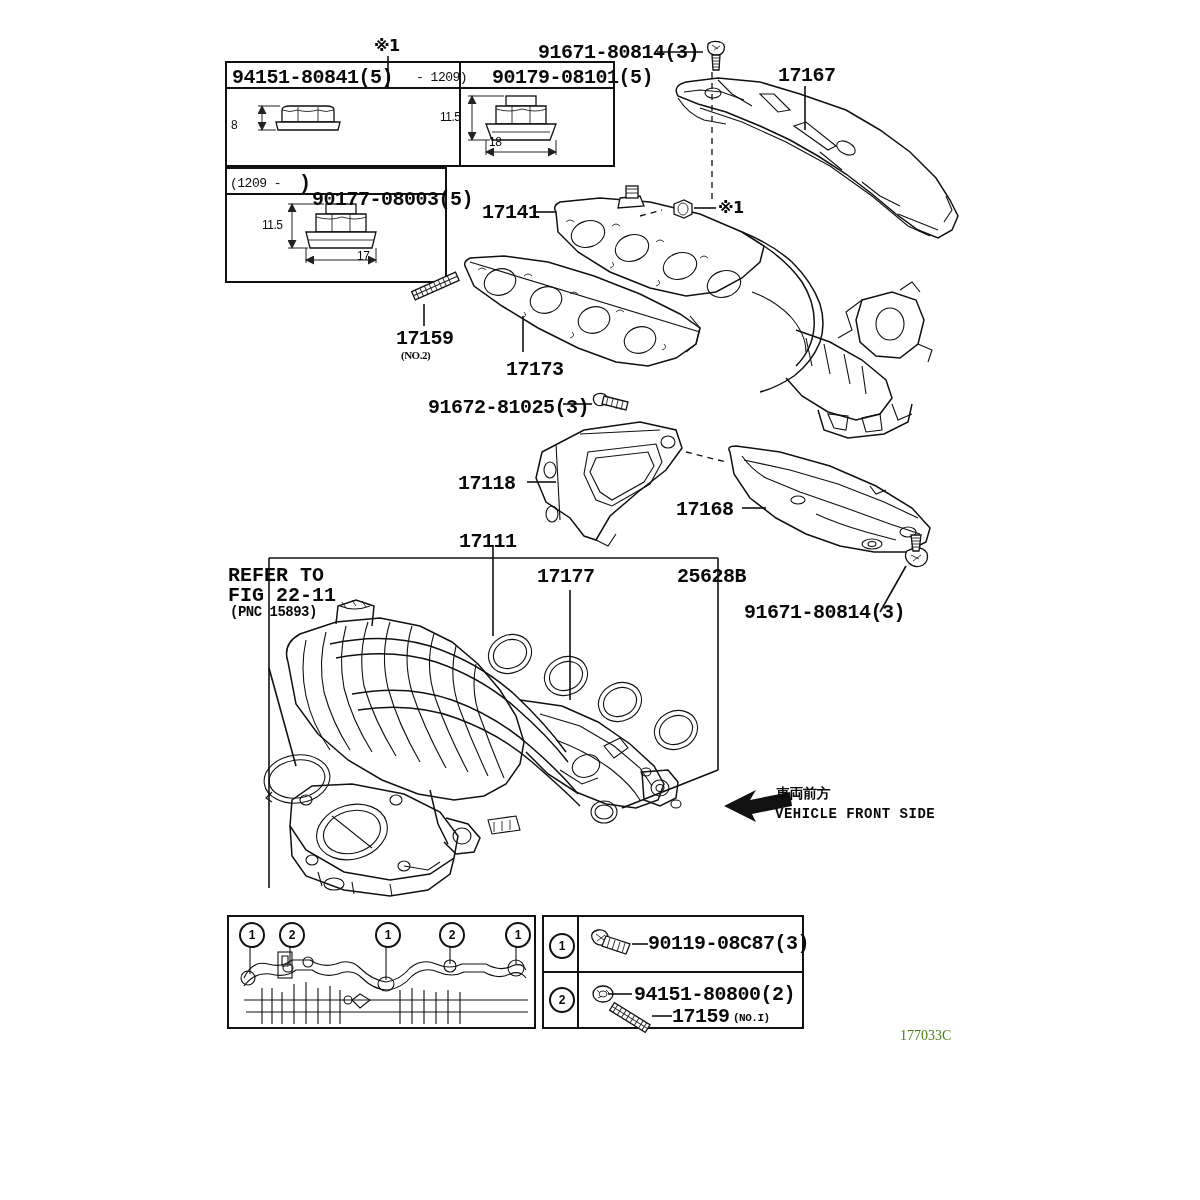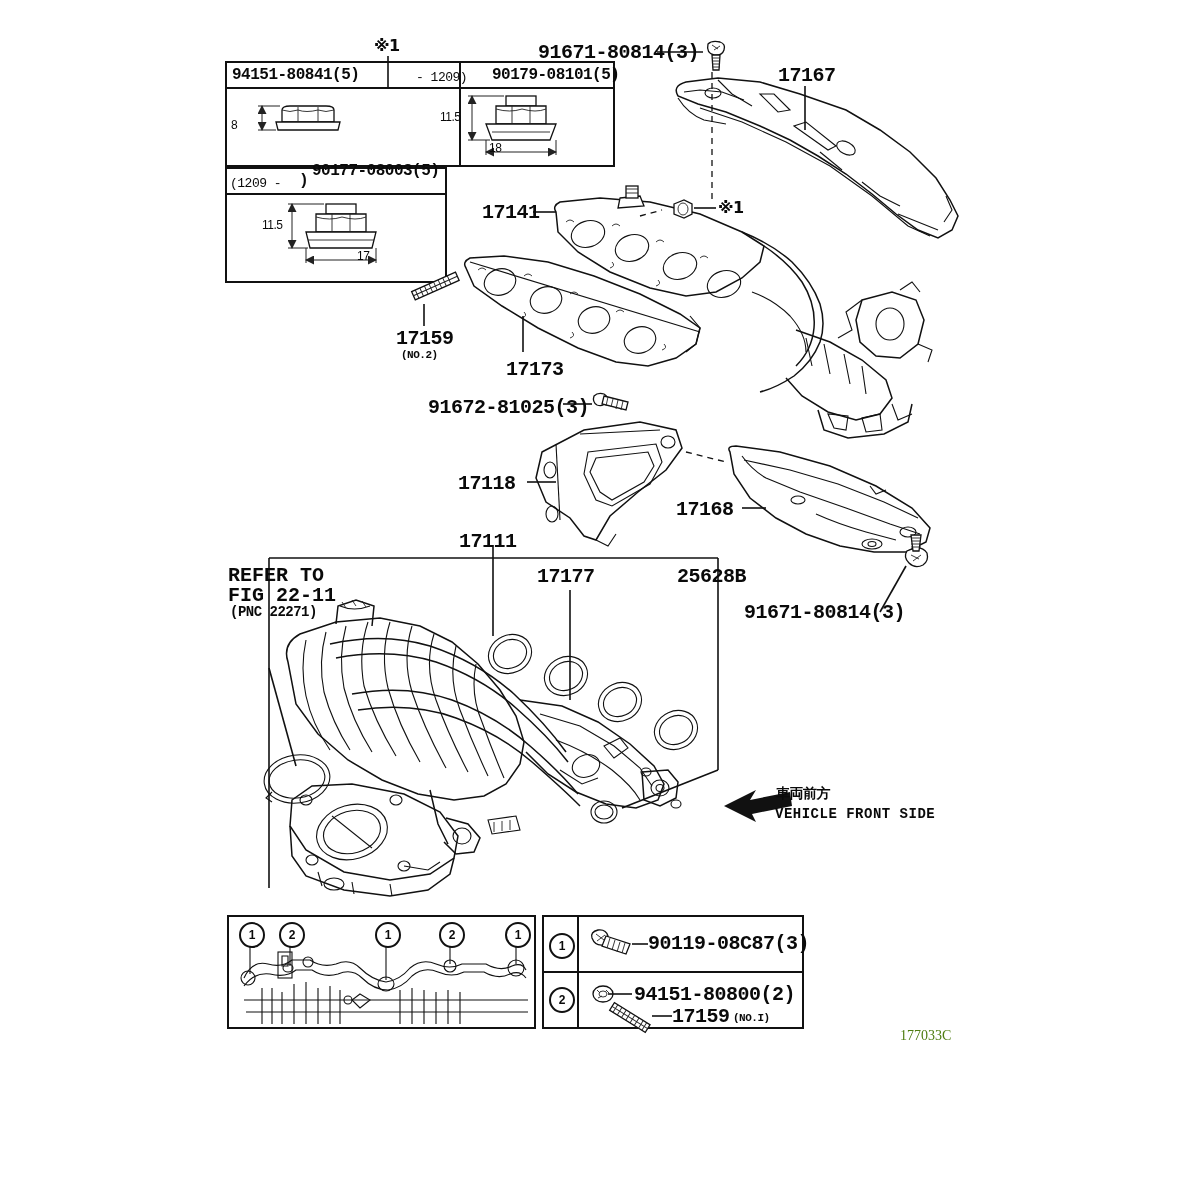--- a/index.html
+++ b/index.html
@@ -5,21 +5,21 @@
 <style>
   html,body{margin:0;padding:0;}
   body{
     width:1200px;height:1200px;background:#ffffff;
     font-family:"Liberation Mono", "DejaVu Sans Mono", monospace;
     color:#0a0a0a;overflow:hidden;position:relative;
   }
   #sheet{position:absolute;left:0;top:0;width:1200px;height:1200px;}
   .lbl{position:absolute;white-space:nowrap;font-weight:bold;letter-spacing:-0.5px;}
   .big{font-size:20px;}
-  .mid{font-size:16px;}
+  .mid{font-size:20px;}
   .sml{font-size:13px;font-weight:bold;}
   .tiny{font-size:11px;font-weight:normal;}
   .dim{font-size:12px;font-weight:normal;font-family:"Liberation Sans",sans-serif;}
   svg{position:absolute;left:0;top:0;}
   
   #footer{position:absolute;left:0;top:1080px;width:1200px;height:120px;background:#fff;}
   .vfs{font-family:Liberation Mono, monospace;}
   .jp{font-family:"DejaVu Sans",sans-serif;font-size:14px;font-weight:bold;}
   .code{position:absolute;font-family:"Liberation Serif",serif;font-size:14px;color:#4d7c0f;}
   .cir{
@@ -428,51 +428,51 @@
   <line class="ldr" x1="652" y1="1016" x2="672" y2="1016"></line>
 </svg>
 
 <div class="lbl mid" style="left:232px;top:66px;">94151-80841(5)</div>
 
 <div class="lbl sml" style="left:416px;top:70px;font-weight:normal;">- 1209)</div>
 <div class="lbl mid" style="left:466px;top:66px;margin-left:26px;">90179-08101(5)</div>
 
 <div class="lbl sml" style="left:230px;top:176px;font-weight:normal;">(1209 -</div>
 <div class="lbl mid" style="left:299px;top:172px;">)</div>
-<div class="lbl mid" style="left:312px;top:162px;">90177-08003(5)</div>
+<div class="lbl mid" style="left:312px;top:188px;">90177-08003(5)</div>
 
 <div class="lbl dim" style="left:231px;top:118px;">8</div>
 <div class="lbl dim" style="left:440px;top:110px;">11.5</div>
-<div class="lbl dim" style="left:489px;top:141px;">18</div>
+<div class="lbl dim" style="left:489px;top:135px;">18</div>
 <div class="lbl dim" style="left:262px;top:218px;">11.5</div>
 <div class="lbl dim" style="left:345px;top:249px;margin-left:12px;">17</div>
 
 <div class="lbl" style="left:374px;top:36px;font-size:16px;font-family:'DejaVu Sans',sans-serif;">※1</div>
 <div class="lbl" style="left:718px;top:198px;font-size:16px;font-family:'DejaVu Sans',sans-serif;">※1</div>
 
 <div class="lbl big" style="left:538px;top:41px;">91671-80814(3)</div>
 <div class="lbl big" style="left:778px;top:64px;">17167</div>
 <div class="lbl big" style="left:482px;top:201px;">17141</div>
 
 <div class="lbl big" style="left:396px;top:327px;">17159</div>
-<div class="lbl tiny" style="left:401px;top:349px;font-weight:bold;">(NO.2)</div>
+<div class="lbl tiny" style="left:401px;top:349px;font-weight:bold;font-family:Liberation Serif, serif;">(NO.2)</div>
 
 <div class="lbl big" style="left:506px;top:358px;">17173</div>
 <div class="lbl big" style="left:428px;top:396px;">91672-81025(3)</div>
 <div class="lbl big" style="left:458px;top:472px;">17118</div>
 <div class="lbl big" style="left:676px;top:498px;">17168</div>
 <div class="lbl big" style="left:744px;top:601px;">91671-80814(3)</div>
 
 <div class="lbl big" style="left:459px;top:530px;">17111</div>
 <div class="lbl big" style="left:537px;top:565px;">17177</div>
 <div class="lbl big" style="left:677px;top:565px;">25628B</div>
 
 <div class="lbl big" style="left:228px;top:564px;letter-spacing:0px;">REFER TO</div>
 <div class="lbl big" style="left:228px;top:584px;letter-spacing:0px;">FIG 22-11</div>
-<div class="lbl" style="left:230px;top:604px;font-size:14px;font-weight:bold;">(PNC 22271)</div>
+<div class="lbl" style="left:230px;top:604px;font-size:14px;font-weight:bold;">(PNC 15893)</div>
 
 <div class="lbl jp" style="left:776px;top:785px;">車両前方</div>
 <div class="lbl vfs" style="left:775px;top:806px;font-size:14px;font-weight:bold;letter-spacing:0.5px;">VEHICLE FRONT SIDE</div>
 
 <div class="code" style="left:900px;top:1028px;">177033C</div>
 
 <div class="cir" style="left:239px;top:922px;">1</div>
 <div class="cir" style="left:279px;top:922px;">2</div>
 <div class="cir" style="left:375px;top:922px;">1</div>
 <div class="cir" style="left:439px;top:922px;">2</div>

